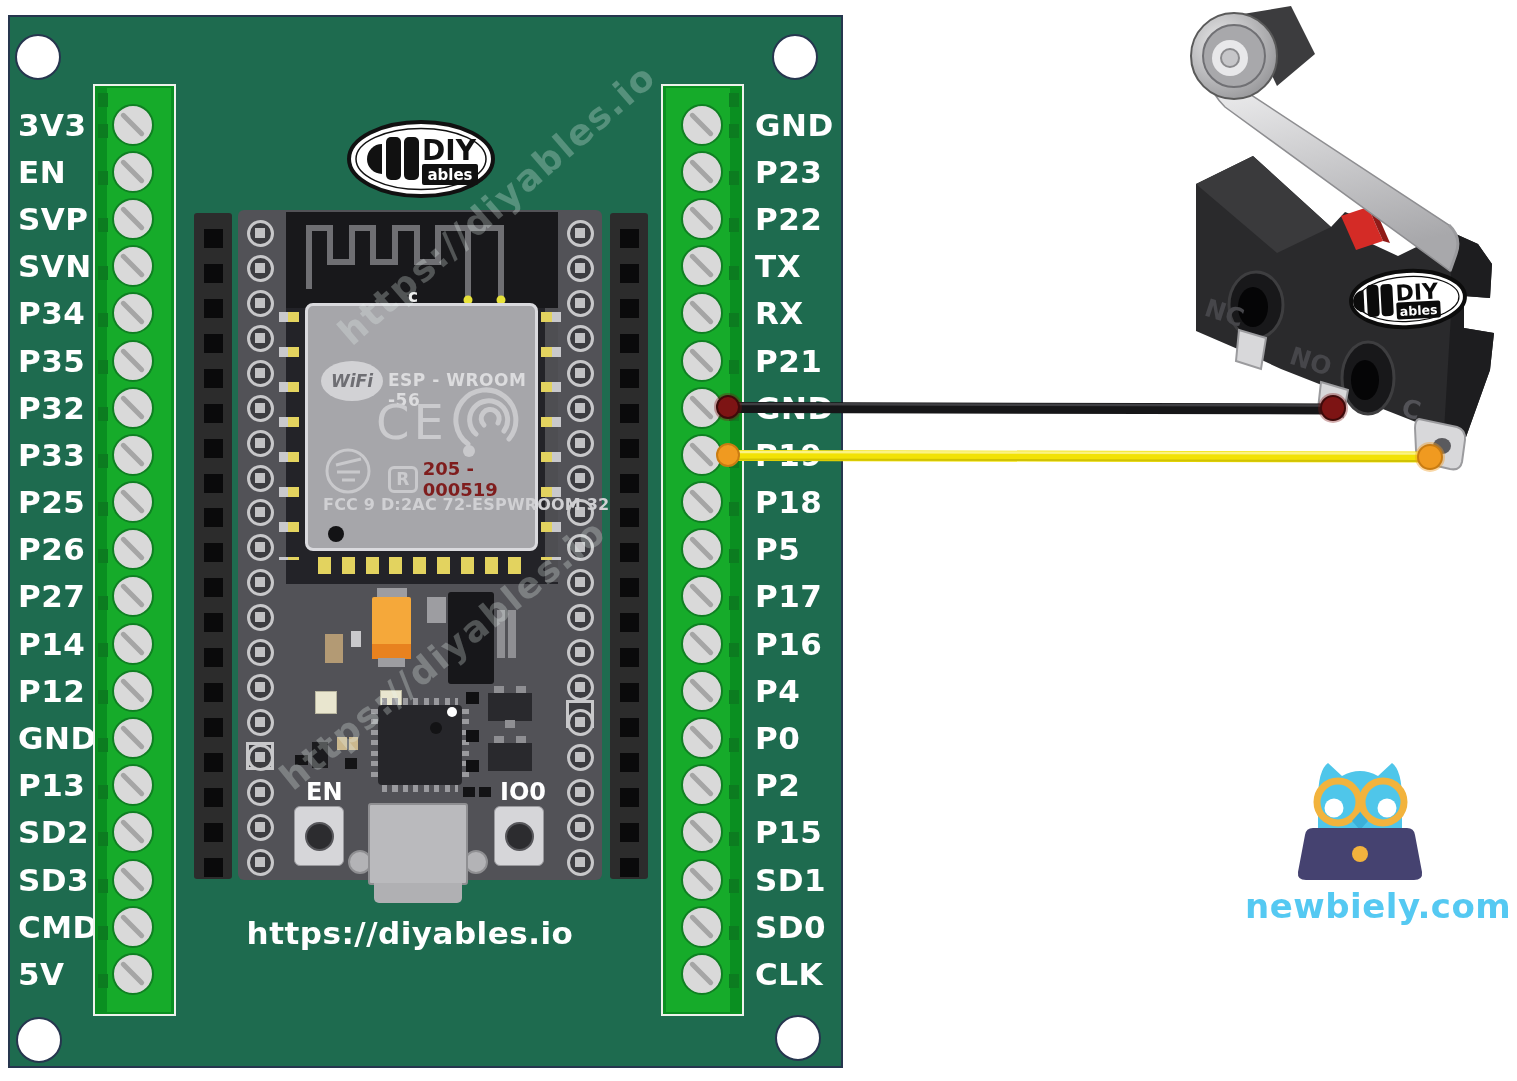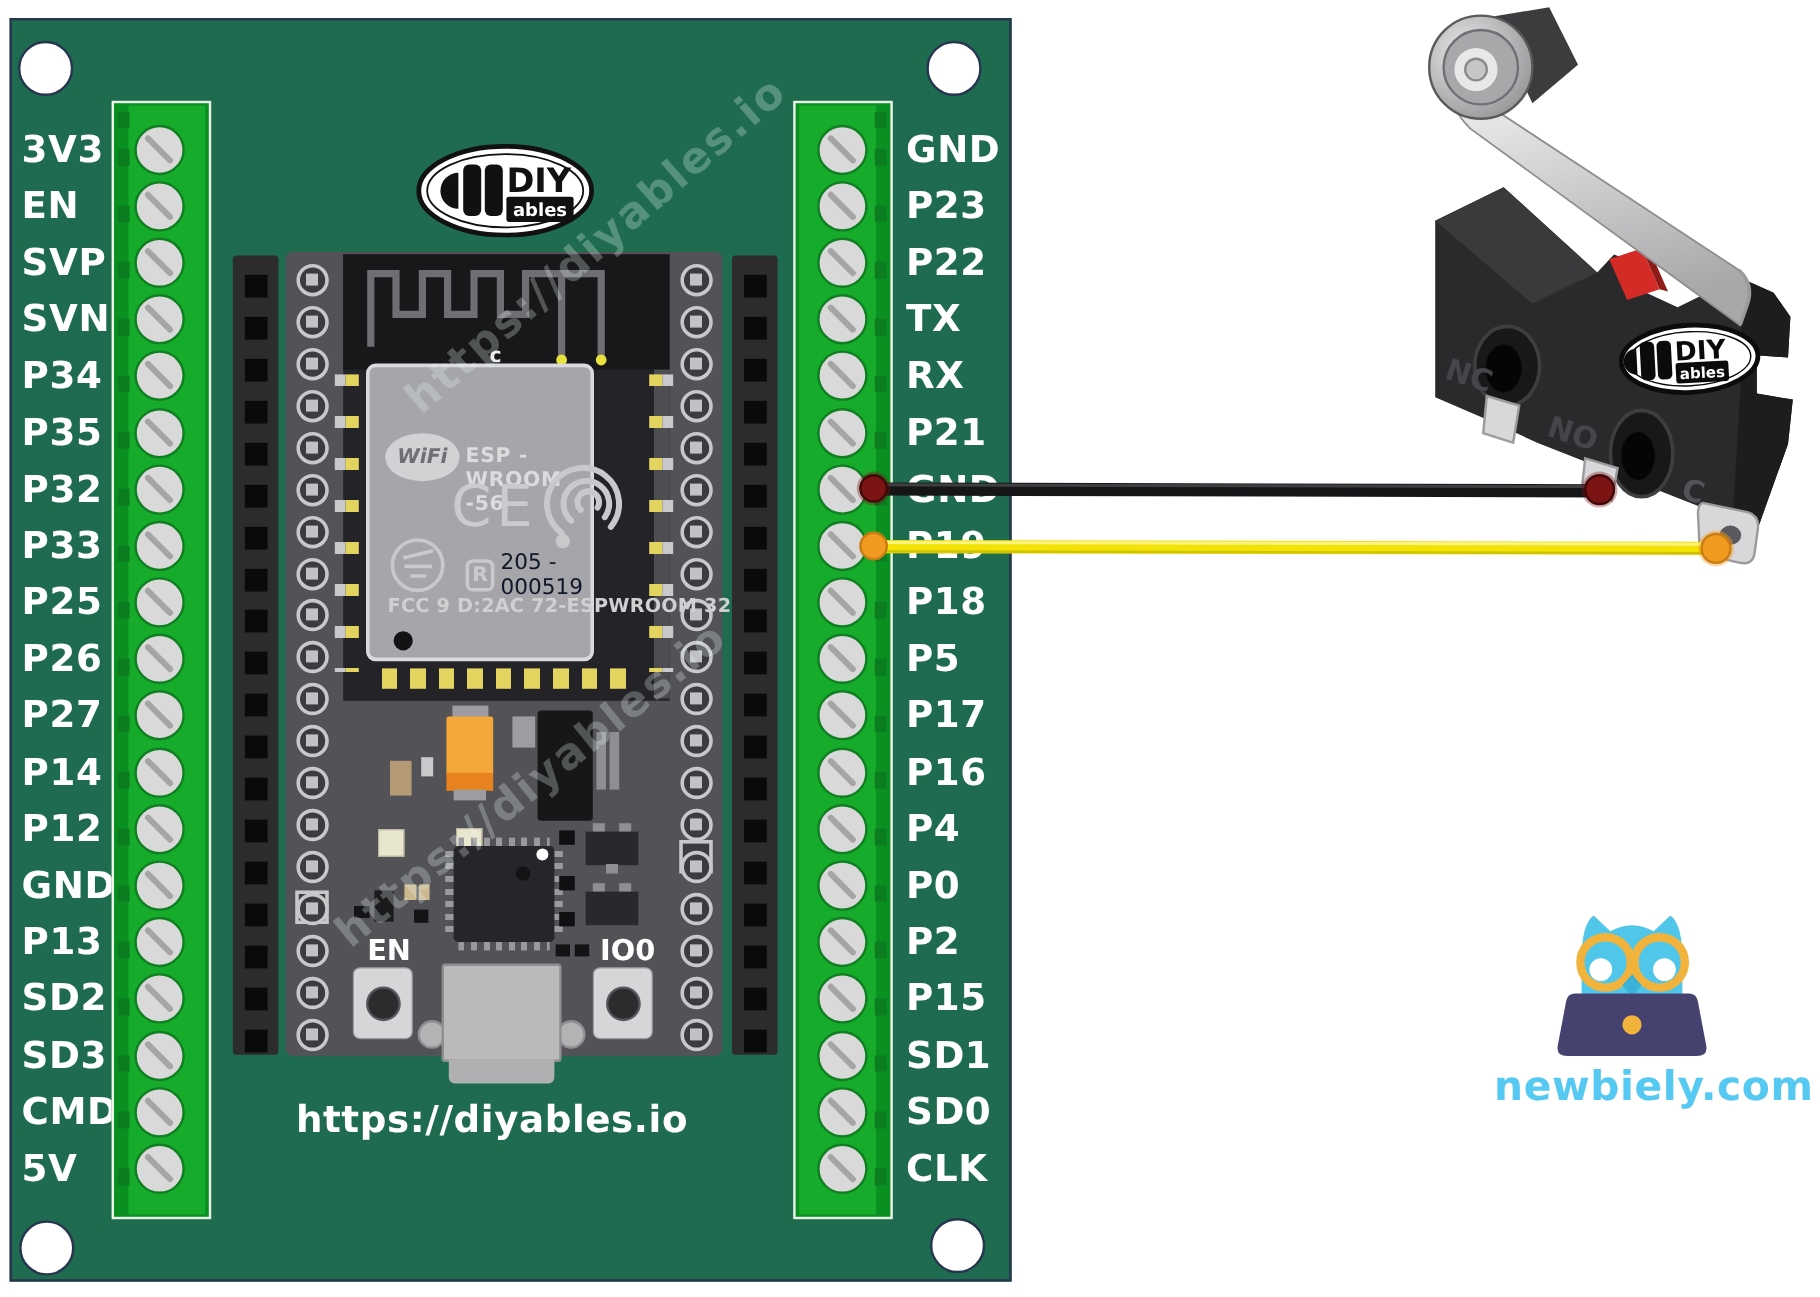--- a/index.html
+++ b/index.html
@@ -45,27 +45,27 @@
   .pin-hole::after{content:"";position:absolute;left:5px;top:5px;width:10px;height:10px;background:#c2c2c4;}
   .sq-marker{width:28px;height:28px;border:3px solid #c8c8ca;background:#3c3c40;box-sizing:border-box;}
 
   .module{left:286px;top:212px;width:272px;height:372px;background:#232328;}
   .mod-edge{left:545px;top:214px;width:13px;height:368px;background:#4e4e52;}
   .antenna{left:286px;top:212px;width:272px;height:96px;background:#18181b;}
   .pads-v{width:11px;background:repeating-linear-gradient(180deg,#e3d35f 0 10px,transparent 10px 34.95px);}
   .pads-vs{width:9px;background:repeating-linear-gradient(180deg,#c9c9cc 0 10px,transparent 10px 34.95px);}
   .pads-b{background:repeating-linear-gradient(90deg,#e3d35f 0 13px,transparent 13px 23.8px);}
 
-  .shield{left:305px;top:303px;width:190px;height:248px;background:#a6a6aa;border:3px solid #dadade;border-radius:8px;box-sizing:border-box;}
+  .shield{left:305px;top:303px;width:233px;height:248px;background:#a6a6aa;border:3px solid #dadade;border-radius:8px;box-sizing:border-box;}
   .wifi-cloud{left:13px;top:55px;width:62px;height:40px;background:#d2d2d5;border-radius:50%;display:flex;align-items:center;justify-content:center;color:#6e6e73;font-weight:bold;font-style:italic;font-size:17px;}
   .mod-name{left:80px;top:64px;font-size:17px;font-weight:bold;color:#dcdcde;letter-spacing:0.5px;}
   .ce-mark{left:68px;top:88px;font-size:48px;font-weight:400;color:#cbcbce;letter-spacing:4px;}
   .reg-row{left:80px;top:152px;display:flex;align-items:center;color:#cbcbce;}
   .reg-box{width:34px;height:27px;border:3px solid #c9c9cc;border-radius:6px;display:flex;align-items:center;justify-content:center;font-size:17px;font-weight:bold;box-sizing:border-box;}
-  .reg-num{margin-left:5px;font-size:18px;font-weight:normal;color:#0f172a;}
+  .reg-num{margin-left:5px;font-size:18px;font-weight:bold;color:#7f1d1d;}
   .fcc-line{left:15px;top:189px;font-size:16px;font-weight:bold;color:#d0d0d3;letter-spacing:0.2px;white-space:nowrap;}
   .pin1dot{left:20px;top:220px;width:16px;height:16px;border-radius:50%;background:#131315;}
 
   
   .cmp{position:absolute;}
   .btn-base{width:50px;height:60px;background:#d6d6d9;border-radius:6px;border:1px solid #9a9a9e;box-sizing:border-box;}
   .btn-base::before{content:"";position:absolute;left:-6px;top:18px;width:62px;height:22px;background:#c6c6c9;border-radius:3px;z-index:-1;}
   .btn-cap{position:absolute;left:10px;top:15px;width:29px;height:29px;border-radius:50%;background:#2c2c2f;border:2px solid #57575b;box-sizing:border-box;}
   .btn-label{color:#fff;font-size:24px;font-weight:bold;}
   .usb{left:368px;top:803px;width:100px;height:82px;background:#bababd;border:2px solid #8f8f92;box-sizing:border-box;border-radius:3px;}

